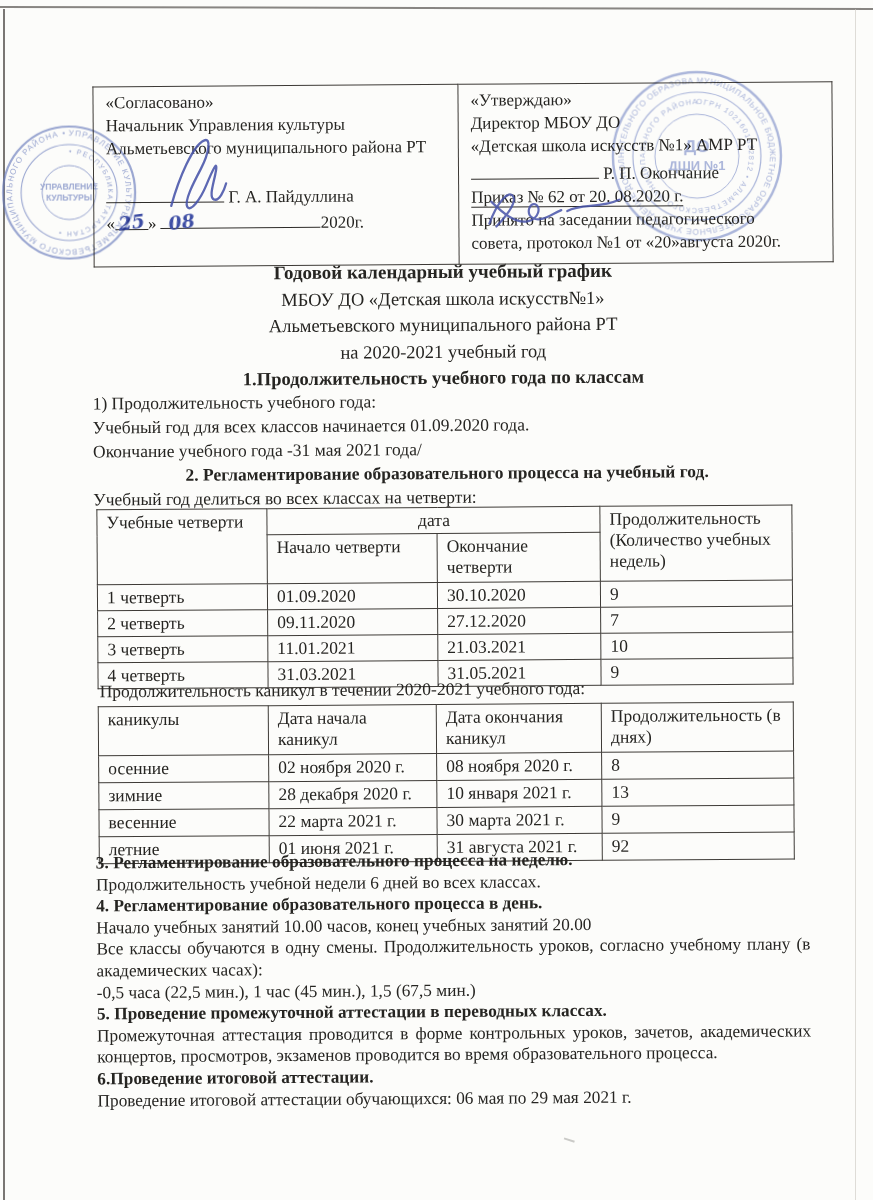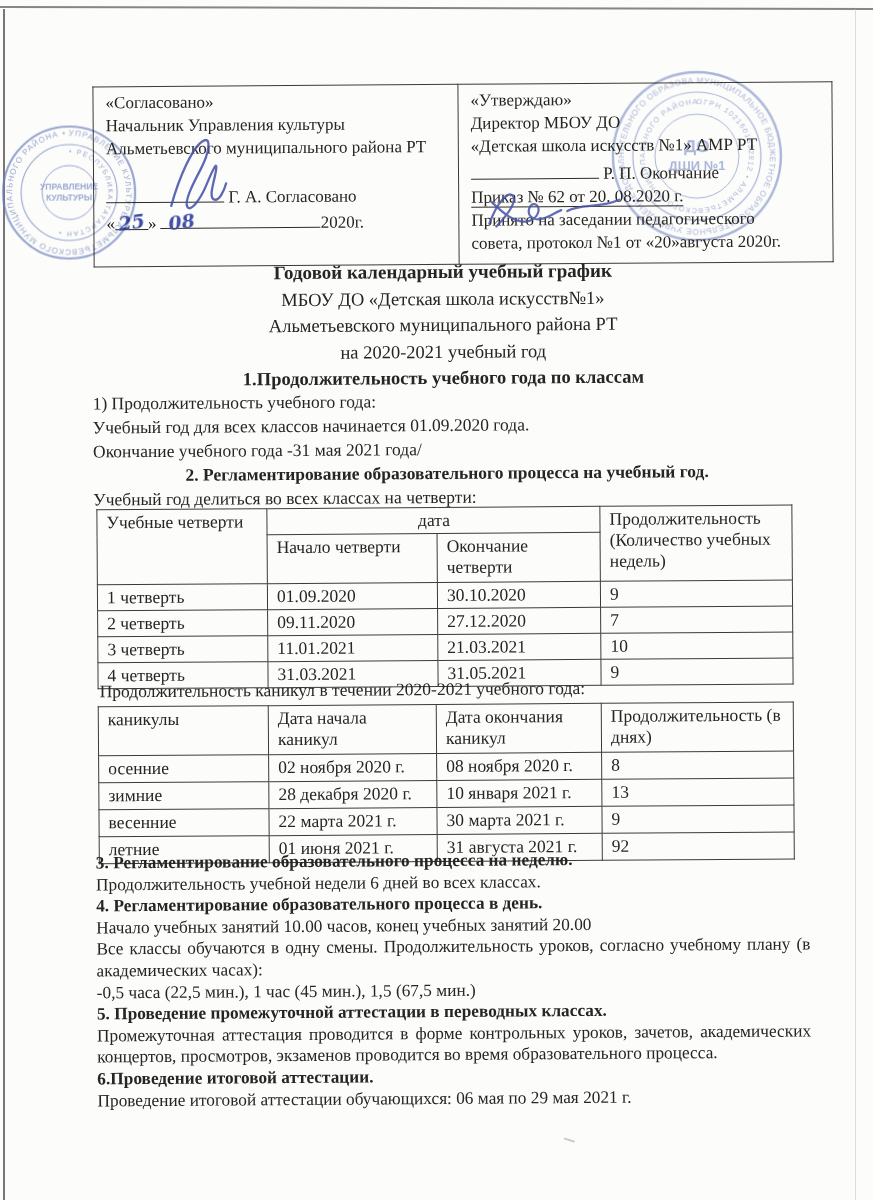--- a/index.html
+++ b/index.html
@@ -73,21 +73,21 @@
 
     <table class="approval">
       <tbody>
           <tr>
         <td class="ap-left">
           <div>«Согласовано»</div>
           <div>Начальник Управления культуры</div>
           <div>Альметьевского муниципального района РТ</div>
           <div class="sig-row">
             <span class="blank-line w120"></span>
-            <span>Г. А. Согласовано</span>
+            <span>Г. А. Пайдуллина</span>
           </div>
           <div class="date-row">
             <span>«</span><span class="dayline"><span class="hw">25</span></span><span>»</span>
             <span class="monthline"><span class="hw">08</span></span><span>2020г.</span>
           </div>
         </td>
         <td class="ap-right">
           <div>«Утверждаю»</div>
           <div>Директор МБОУ ДО</div>
           <div>«Детская школа искусств №1» АМР РТ</div>

